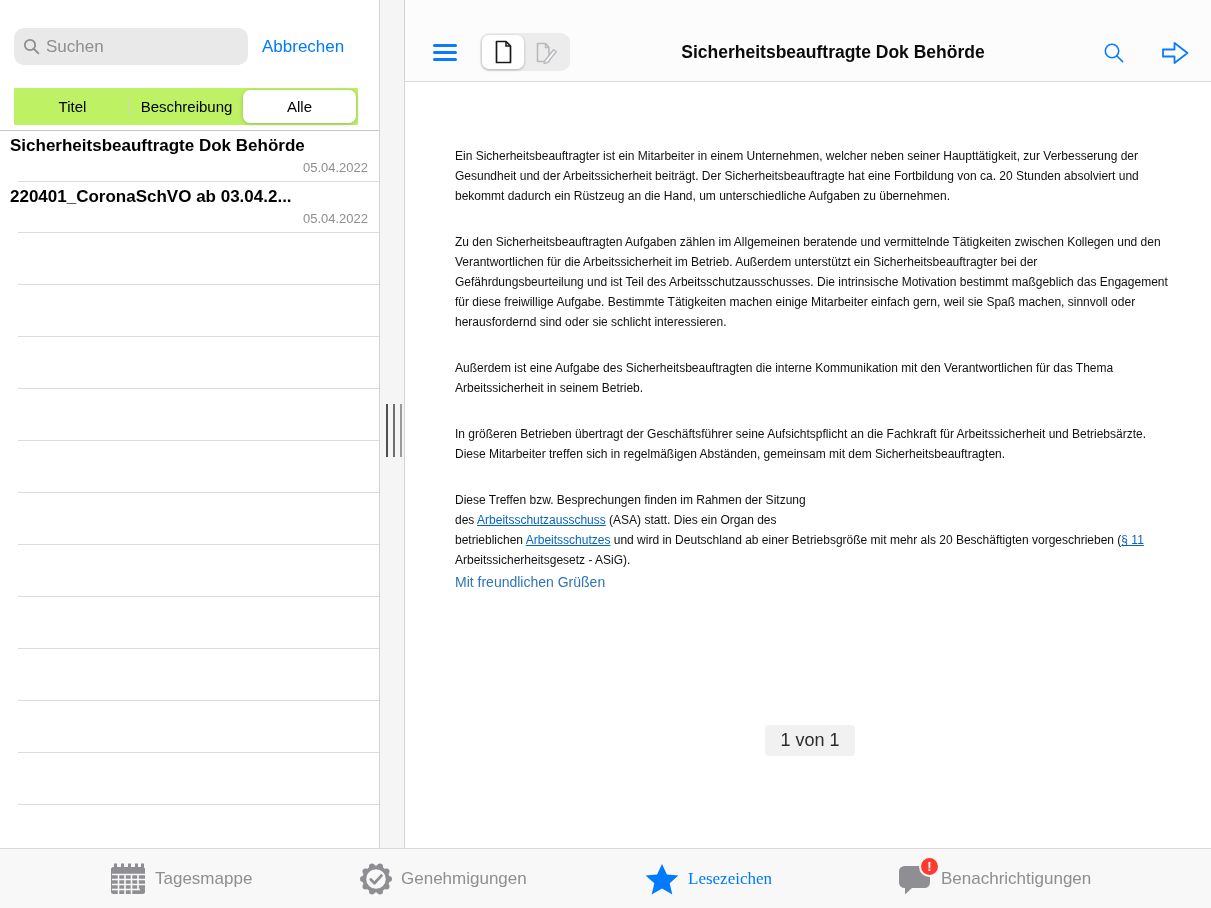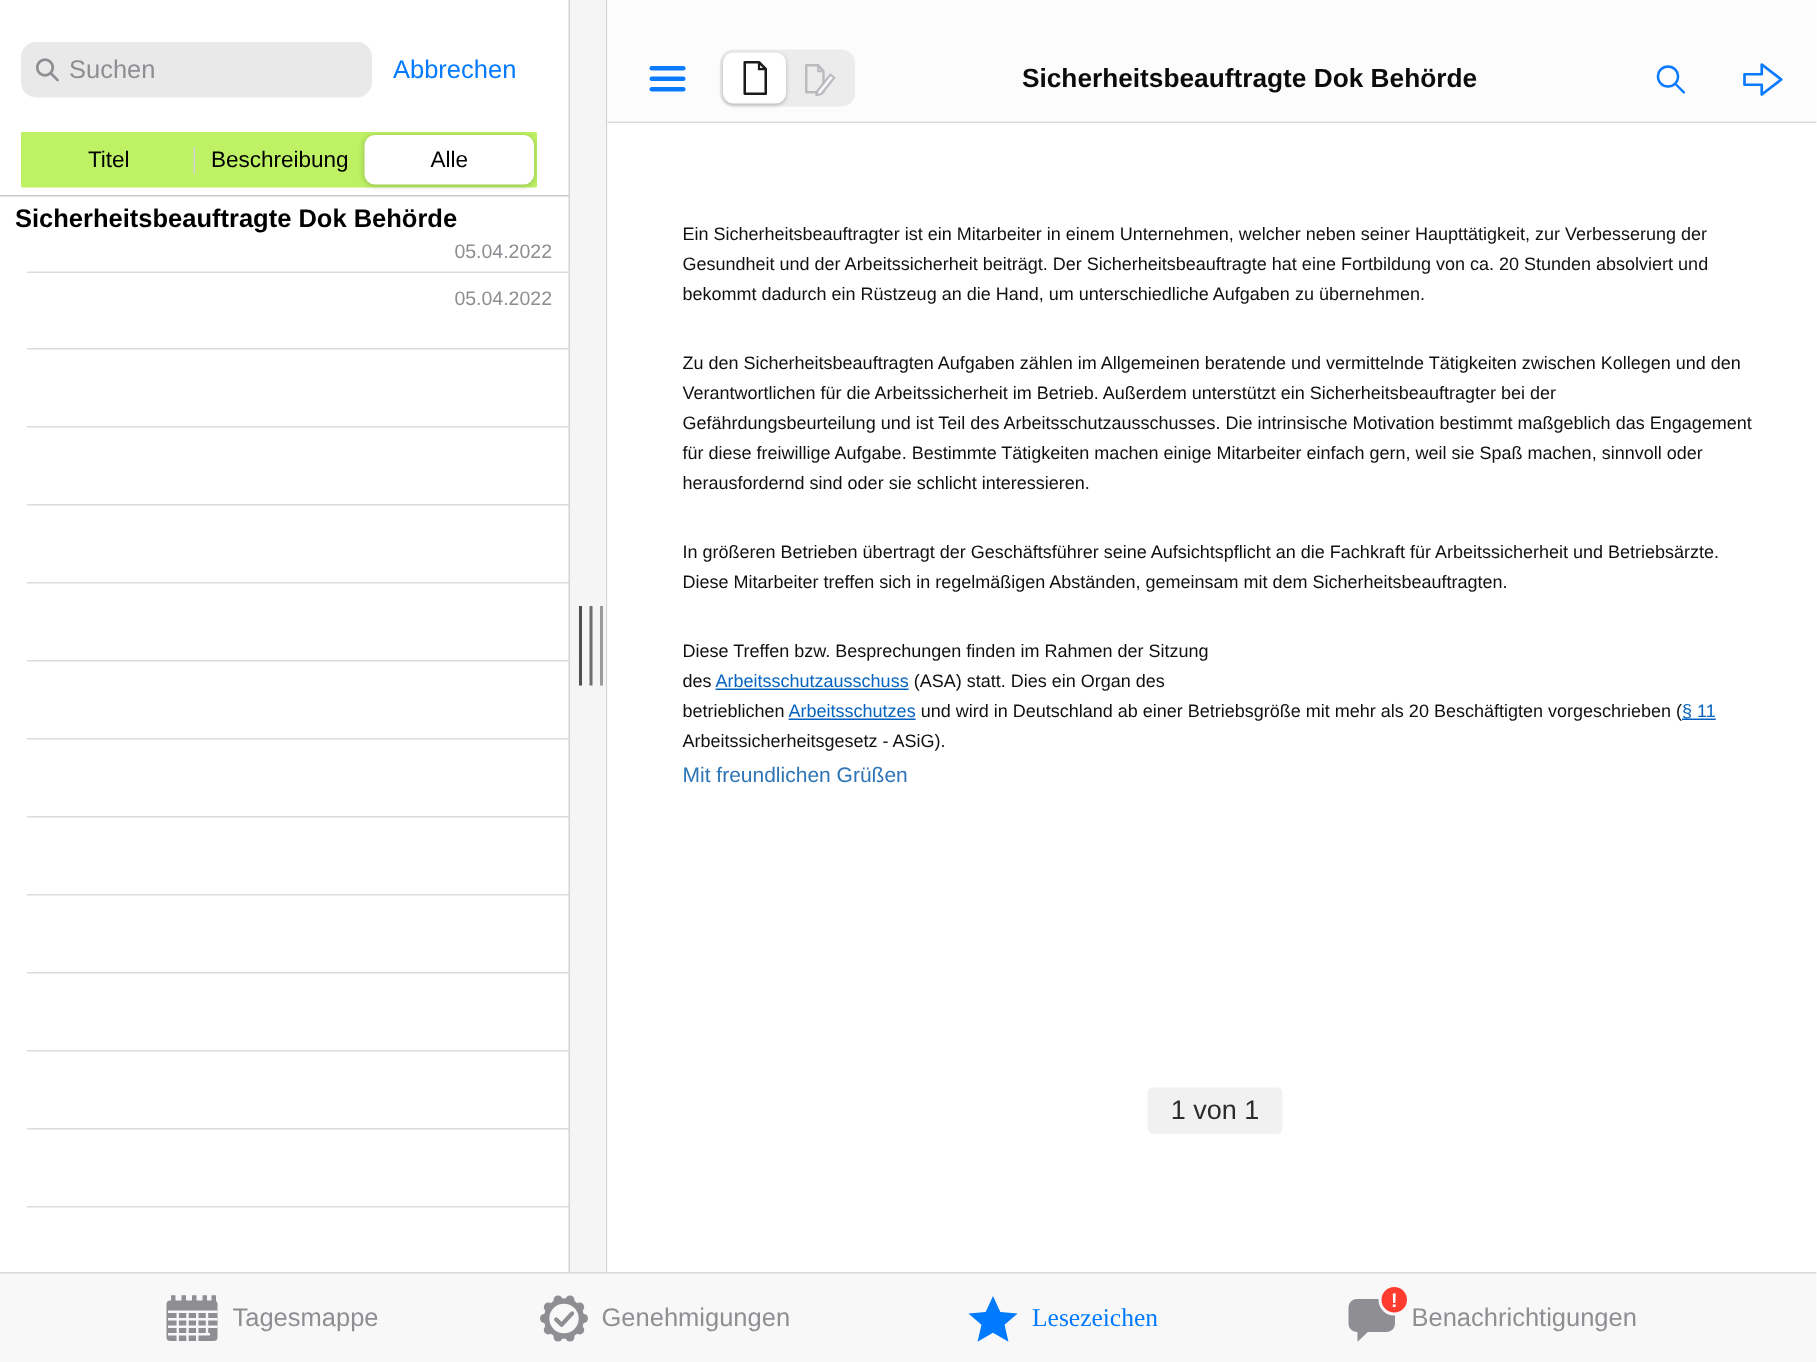--- a/index.html
+++ b/index.html
@@ -138,20 +138,21 @@
 
     <div class="list-top-divider"></div>
 
     <div class="doc-list">
       <div class="doc-item">
         <div class="title">Sicherheitsbeauftragte Dok Behörde</div>
         <div class="date">05.04.2022</div>
         <div class="row-divider"></div>
       </div>
       <div class="doc-item">
+        <div class="title">220401_CoronaSchVO ab 03.04.2...</div>
         <div class="date">05.04.2022</div>
         <div class="row-divider"></div>
       </div>
     </div>
 
     <div class="empty-rows">
         <div class="empty-row"></div>
         <div class="empty-row"></div>
         <div class="empty-row"></div>
         <div class="empty-row"></div>
@@ -214,20 +215,21 @@
       <button class="hdr-forward">
         <svg width="30" height="26" viewBox="0 0 30 26">
           <path d="M3 9.5 h11.5 V3 L27.5 13 14.5 23 V16.5 H3 Z" stroke="#0a7aff" stroke-width="1.8" fill="none" stroke-linejoin="round"></path>
         </svg>
       </button>
     </div>
 
     <div class="doc-area">
       <p class="body-par">Ein Sicherheitsbeauftragter ist ein Mitarbeiter in einem Unternehmen, welcher neben seiner Haupttätigkeit, zur Verbesserung der Gesundheit und der Arbeitssicherheit beiträgt. Der Sicherheitsbeauftragte hat eine Fortbildung von ca. 20 Stunden absolviert und bekommt dadurch ein Rüstzeug an die Hand, um unterschiedliche Aufgaben zu übernehmen.</p>
       <p class="body-par">Zu den Sicherheitsbeauftragten Aufgaben zählen im Allgemeinen beratende und vermittelnde Tätigkeiten zwischen Kollegen und den Verantwortlichen für die Arbeitssicherheit im Betrieb. Außerdem unterstützt ein Sicherheitsbeauftragter bei der Gefährdungsbeurteilung und ist Teil des Arbeitsschutzausschusses. Die intrinsische Motivation bestimmt maßgeblich das Engagement für diese freiwillige Aufgabe. Bestimmte Tätigkeiten machen einige Mitarbeiter einfach gern, weil sie Spaß machen, sinnvoll oder herausfordernd sind oder sie schlicht interessieren.</p>
+      <p class="body-par">Außerdem ist eine Aufgabe des Sicherheitsbeauftragten die interne Kommunikation mit den Verantwortlichen für das Thema Arbeitssicherheit in seinem Betrieb.</p>
       <p class="body-par">In größeren Betrieben übertragt der Geschäftsführer seine Aufsichtspflicht an die Fachkraft für Arbeitssicherheit und Betriebsärzte. Diese Mitarbeiter treffen sich in regelmäßigen Abständen, gemeinsam mit dem Sicherheitsbeauftragten.</p>
       <p class="body-par" style="margin-bottom:4px;"><span>Diese Treffen bzw. Besprechungen finden im Rahmen der Sitzung</span><br><span>des </span><a class="doc-link">Arbeitsschutzausschuss</a><span> (ASA) statt. Dies ein Organ des</span><br><span>betrieblichen </span><a class="doc-link">Arbeitsschutzes</a><span> und wird in Deutschland ab einer Betriebsgröße mit mehr als 20 Beschäftigten vorgeschrieben (</span><a class="doc-link">§ 11</a><span> Arbeitssicherheitsgesetz - ASiG).</span></p>
       <div class="sig-greeting">Mit freundlichen Grüßen</div>
 
     </div>
 
     <div class="page-indicator">1 von 1</div>
   </div>
 
   <div class="tabbar">

